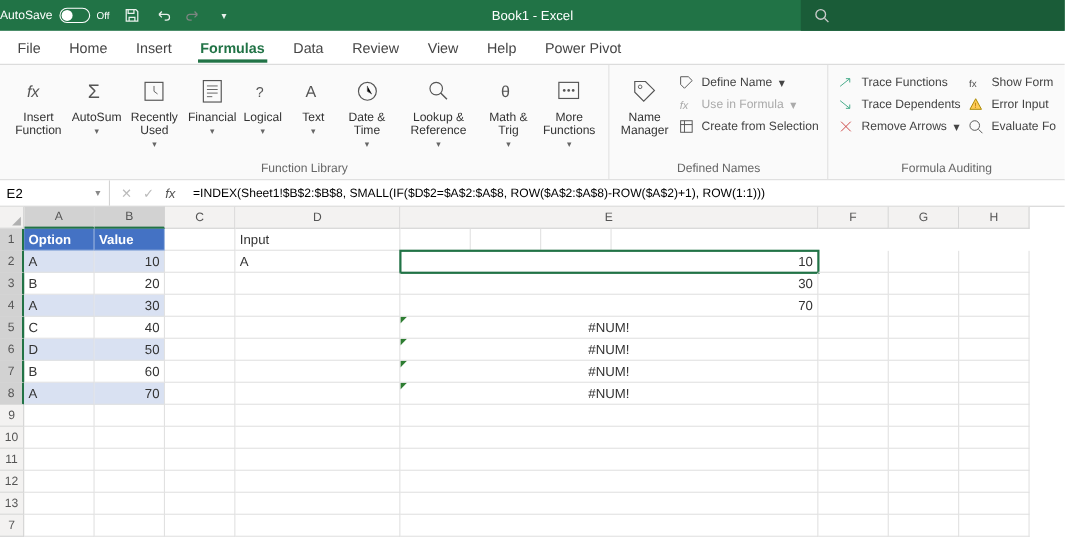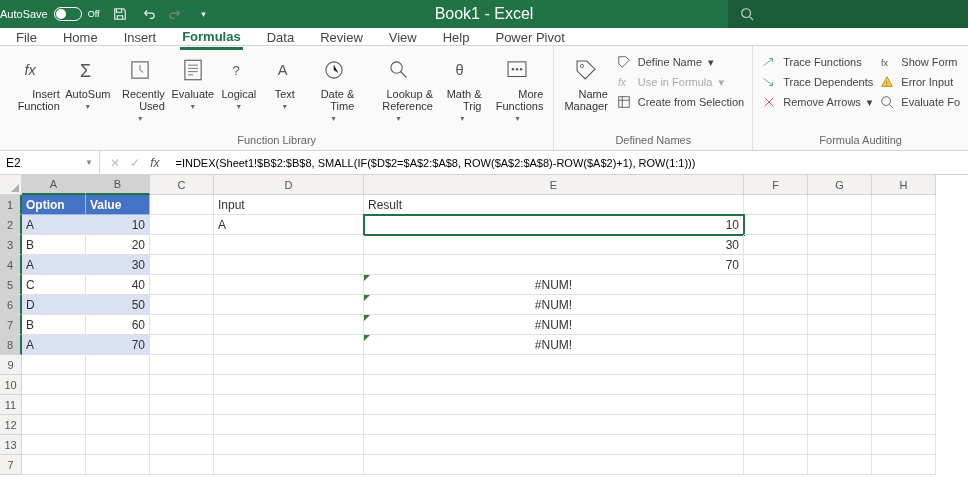--- a/index.html
+++ b/index.html
@@ -4,36 +4,36 @@
 <style>
 * { box-sizing: border-box; margin: 0; padding: 0; font-family: "Segoe UI", Arial, sans-serif; }
 body { background: #fff; width: 968px; height: 500px; overflow: hidden; font-size: 12px; color: #333; }
 
 .titlebar { background: #217346; height: 28px; display: flex; align-items: center; color: #fff; position: relative; }
 .titlebar-left { display: flex; align-items: center; gap: 12px; }
 .autosave { display: flex; align-items: center; gap: 6px; font-size: 11px; }
 .toggle { width: 28px; height: 14px; border: 1px solid #fff; border-radius: 7px; position: relative; }
 .toggle::after { content: ""; position: absolute; left: 1px; top: 1px; width: 10px; height: 10px; background: #fff; border-radius: 50%; }
 .qat-icon { width: 16px; height: 16px; display: flex; align-items: center; justify-content: center; opacity: 0.9; }
-.title-center { position: absolute; left: 50%; transform: translateX(-50%); font-size: 16px; text-align: center; }
+.title-center { position: absolute; left: 50%; transform: translateX(-50%); font-size: 12px; text-align: center; }
 .search-wrap { margin-left: auto; background: #1a5c38; height: 100%; display: flex; align-items: center; padding: 0 12px; min-width: 240px; gap: 8px; }
 .search-wrap input { background: transparent; border: none; color: #ccc; outline: none; font-size: 12px; width: 100%; }
 .search-wrap input::placeholder { color: #ccc; }
 
-.tabs { display: flex; align-items: center; gap: 22px; padding: 0 14px; height: 18px; border-bottom: 1px solid #d4d4d4; font-size: 13px; color: #444; }
+.tabs { display: flex; align-items: center; gap: 22px; padding: 0 14px; height: 31px; border-bottom: 1px solid #d4d4d4; font-size: 13px; color: #444; }
 .tab { cursor: pointer; padding: 6px 2px 5px; }
 .tab.active { color: #217346; border-bottom: 3px solid #217346; font-weight: 600; padding-bottom: 3px; }
 
 .ribbon { display: flex; height: 105px; border-bottom: 1px solid #d4d4d4; background: #fafafa; }
 .group { border-right: 1px solid #e1e1e1; display: flex; flex-direction: column; padding: 4px 6px 2px; }
 .group-body { flex: 1; display: flex; align-items: flex-start; gap: 2px; }
 .group-label { text-align: center; font-size: 11px; color: #666; padding: 2px 0; }
 .rbtn { display: flex; flex-direction: column; align-items: center; justify-content: flex-start; padding: 4px 4px 0; cursor: pointer; min-width: 44px; gap: 2px; }
 .rbtn .icon { width: 32px; height: 32px; display: flex; align-items: center; justify-content: center; }
-.rbtn .lbl { font-size: 11px; text-align: right; line-height: 12px; }
+.rbtn .lbl { font-size: 11px; text-align: center; line-height: 12px; }
 .rbtn .caret { font-size: 8px; color: #666; }
 .small-list { display: flex; flex-direction: column; gap: 4px; padding: 4px 2px; }
 .small-item { display: flex; align-items: center; gap: 6px; font-size: 11px; color: #444; cursor: pointer; white-space: nowrap; }
 .small-item.disabled { color: #aaa; }
 .sicon { width: 16px; height: 16px; display: flex; align-items: center; justify-content: center; }
 
 .namebox-row { display: flex; align-items: center; height: 24px; border-bottom: 1px solid #d4d4d4; background: #fff; }
 .namebox { width: 100px; border-right: 1px solid #d4d4d4; padding: 0 6px; display: flex; align-items: center; justify-content: space-between; height: 100%; }
 .namebox input { border: none; width: 60px; font-size: 12px; outline: none; }
 .fx-controls { display: flex; align-items: center; gap: 10px; padding: 0 10px; color: #888; }
@@ -142,21 +142,21 @@
 Used</span>
           <span class="caret">▾</span>
       </div>
       <div class="rbtn">
         <span class="icon">
             <svg width="26" height="26" viewBox="0 0 32 32">
               <rect x="6" y="4" width="20" height="24" fill="none" stroke="#555" stroke-width="1.3"></rect>
               <path stroke="#555" d="M10 10h12M10 14h12M10 18h12M10 22h6"></path>
             </svg>
           </span>
-        <span class="lbl">Evaluate</span>
+        <span class="lbl">Financial</span>
           <span class="caret">▾</span>
       </div>
       <div class="rbtn">
         <span class="icon">
             <svg width="26" height="26" viewBox="0 0 32 32">
               <text x="8" y="22" font-size="16" fill="#555">?</text>
             </svg>
           </span>
         <span class="lbl">Logical</span>
           <span class="caret">▾</span>
@@ -367,21 +367,20 @@
         <div class="colhdr" style="width: 64px;">F</div>
         <div class="colhdr" style="width: 64px;">G</div>
         <div class="colhdr" style="width: 64px;">H</div>
       </div>
     <div id="gridbody">
         <div class="grid-row">
           <div class="cell hdr-cell" style="width: 64px;">Option</div>
           <div class="cell hdr-cell" style="width: 64px;">Value</div>
           <div class="cell" style="width: 64px;"></div>
           <div class="cell" style="width: 150px;">Input</div>
-          <div class="cell" style="width: 380px;">Result</div>
           <div class="cell" style="width: 64px;"></div>
           <div class="cell" style="width: 64px;"></div>
           <div class="cell" style="width: 64px;"></div>
         </div>
         <div class="grid-row">
           <div class="cell band" style="width: 64px;">A</div>
           <div class="cell band r" style="width: 64px;">10</div>
           <div class="cell" style="width: 64px;"></div>
           <div class="cell" style="width: 150px;">A</div>
           <div class="cell r sel-outline" style="width: 380px;">10</div>

